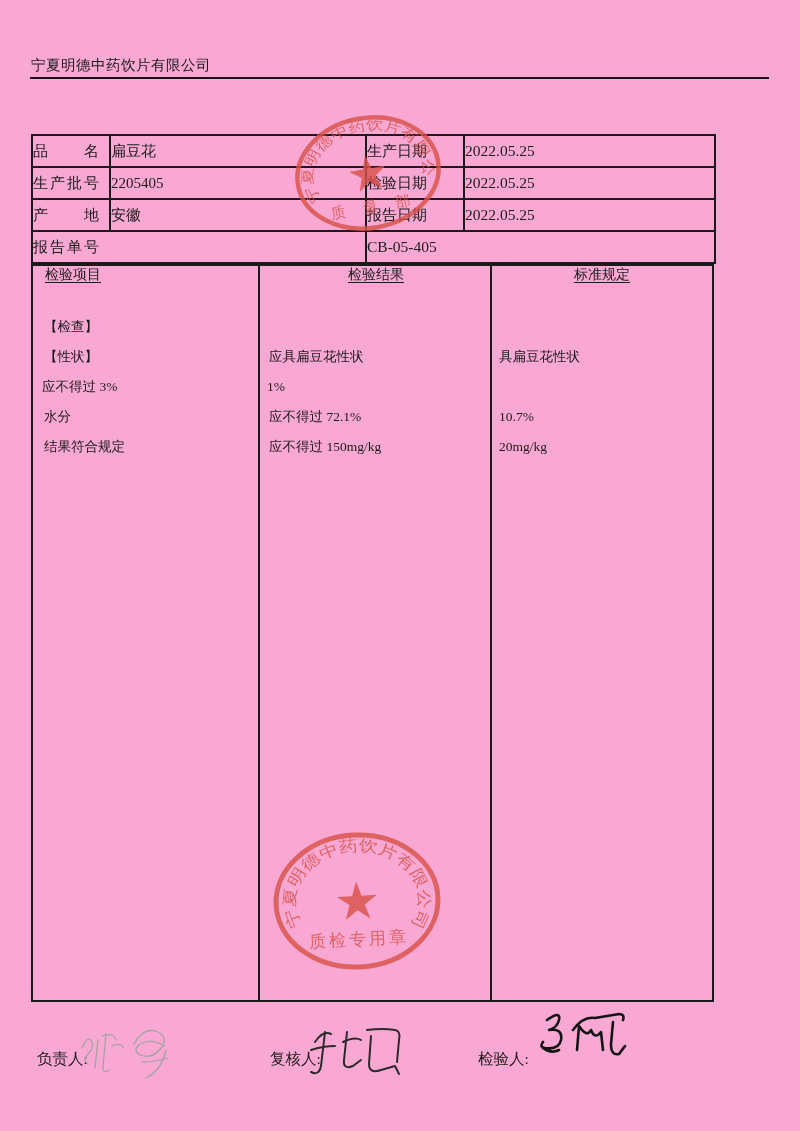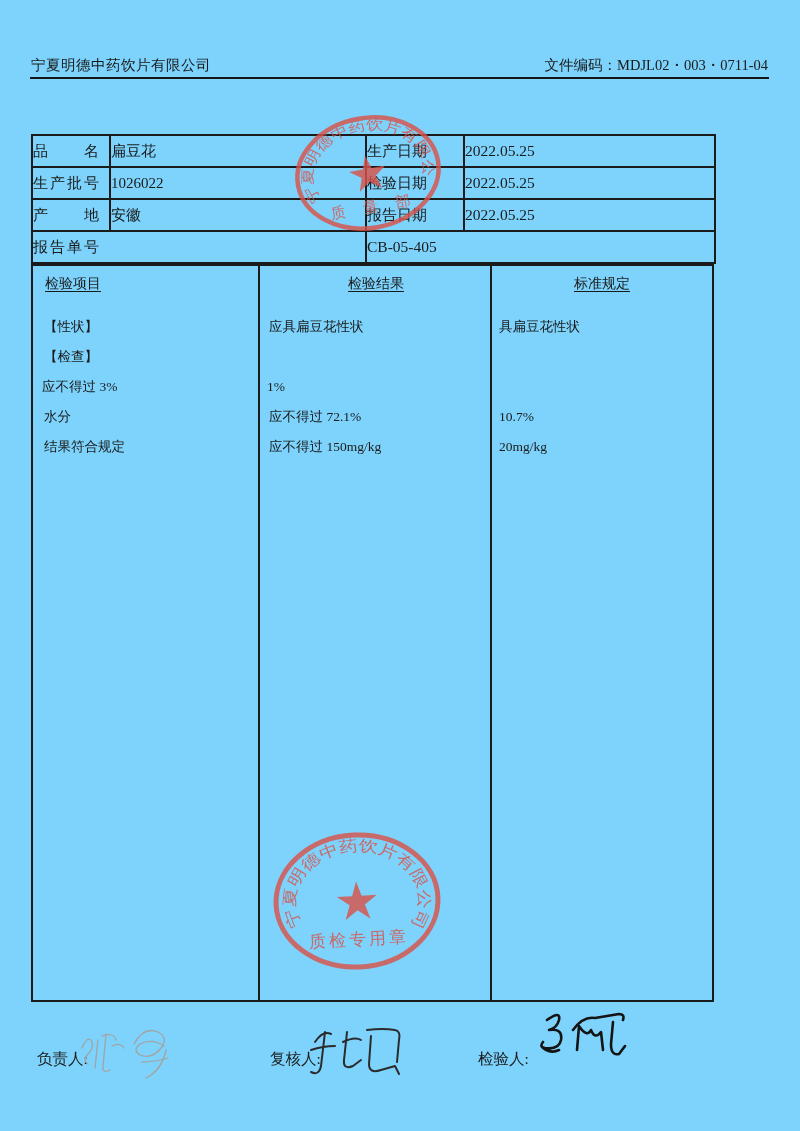--- a/index.html
+++ b/index.html
@@ -1,17 +1,17 @@
 <!DOCTYPE html>
 <html><head>
 <meta charset="utf-8">
 <style>
   html,body{margin:0;padding:0;background:#ffffff;}
   .page{
-    position:relative;width:800px;height:1131px;background:#7dd3fc;
+    position:relative;width:800px;height:1131px;background:#f9a8d4;
     font-family:"Liberation Serif","DejaVu Serif",serif;color:#1a1a1a;overflow:hidden;
   }
   
   .hdr-company{position:absolute;left:31px;top:56px;font-size:14.5px;letter-spacing:0.5px;}
   .hdr-code{position:absolute;right:32px;top:56px;font-size:14.5px;}
   .hdr-rule{position:absolute;left:30px;top:77px;width:739px;height:0;border-top:2.5px solid #151515;}
   .doc-title{position:absolute;left:0;top:84px;width:100%;text-align:center;
     font-size:31px;font-weight:bold;letter-spacing:2px;}
   
   table.info-table{
@@ -26,21 +26,21 @@
   .spread{display:inline-block;width:66px;text-align:justify;text-align-last:justify;text-justify:inter-character;}
   
   .spec-table{
     position:absolute;left:31px;top:264px;width:679px;height:734px;
     border:2px solid #1b1b1b;font-size:13.5px;
   }
   .spec-divider{position:absolute;top:0;bottom:0;width:2px;background:#1b1b1b;}
   .spec-divider.d1{left:225px;}
   .spec-divider.d2{left:457px;}
   .spec-headers{position:absolute;left:0;top:0;width:100%;display:grid;grid-template-columns:227px 232px 220px;}
-  .spec-headers .h{padding-top:9px;font-size:14px;}
+  .spec-headers .h{font-size:14px;}
   .spec-headers .h span{text-decoration:underline;text-underline-offset:3px;}
   .h-item{padding-left:12px;}
   .h-standard,.h-result{text-align:center;}
   .spec-body{position:absolute;left:0;top:46px;width:100%;}
   .spec-row{display:grid;grid-template-columns:227px 232px 220px;height:30px;align-items:center;}
   .c-item{padding-left:11px;}
   .c-standard{padding-left:9px;}
   .c-result{padding-left:7px;}
   
   .conclusion{
@@ -69,40 +69,39 @@
   .stamp text{fill:#d9534a;font-family:"Liberation Serif","DejaVu Serif",serif;}
   .stamp .ring{fill:none;stroke:#d9534a;}
   .stamp .star{font-family:"DejaVu Sans",sans-serif;}
 </style>
 </head>
 <body>
 
 <div class="page">
 
   <div class="hdr-company">宁夏明德中药饮片有限公司</div>
-  <div class="hdr-code">文件编码：MDJL02・003・0711-04</div>
   <div class="hdr-rule"></div>
 
   <table class="info-table">
     <colgroup>
         <col style="width:78px">
         <col style="width:256px">
         <col style="width:98px">
         <col style="width:251px">
       </colgroup>
     <tbody>
         <tr>
       <td class="lbl"><span class="spread">品名</span></td>
       <td class="val">扁豆花</td>
       <td class="lbl2">生产日期</td>
       <td class="val2">2022.05.25</td>
     </tr>
     <tr>
       <td class="lbl"><span class="spread">生产批号</span></td>
-      <td class="val">1026022</td>
+      <td class="val">2205405</td>
       <td class="lbl2">检验日期</td>
       <td class="val2">2022.05.25</td>
     </tr>
     <tr>
       <td class="lbl"><span class="spread">产地</span></td>
       <td class="val">安徽</td>
       <td class="lbl2">报告日期</td>
       <td class="val2">2022.05.25</td>
     </tr>
     <tr>
@@ -117,28 +116,28 @@
     <div class="spec-divider d2"></div>
 
     <div class="spec-headers">
       <div class="h h-item"><span>检验项目</span></div>
       <div class="h h-result"><span>检验结果</span></div>
       <div class="h h-standard"><span>标准规定</span></div>
     </div>
 
     <div class="spec-body">
       <div class="spec-row">
+        <div class="c-item">【检查】</div>
+        <div class="c-standard"></div>
+        <div class="c-result"></div>
+      </div>
+      <div class="spec-row">
         <div class="c-item">【性状】</div>
         <div class="c-standard">应具扁豆花性状</div>
         <div class="c-result">具扁豆花性状</div>
-      </div>
-      <div class="spec-row">
-        <div class="c-item">【检查】</div>
-        <div class="c-standard"></div>
-        <div class="c-result"></div>
       </div>
       <div class="spec-row">
         <div class="c-standard">应不得过 3%</div>
         <div class="c-result">1%</div>
       </div>
       <div class="spec-row">
         <div class="c-item">水分</div>
         <div class="c-standard">应不得过 72.1%</div>
         <div class="c-result">10.7%</div>
       </div>

